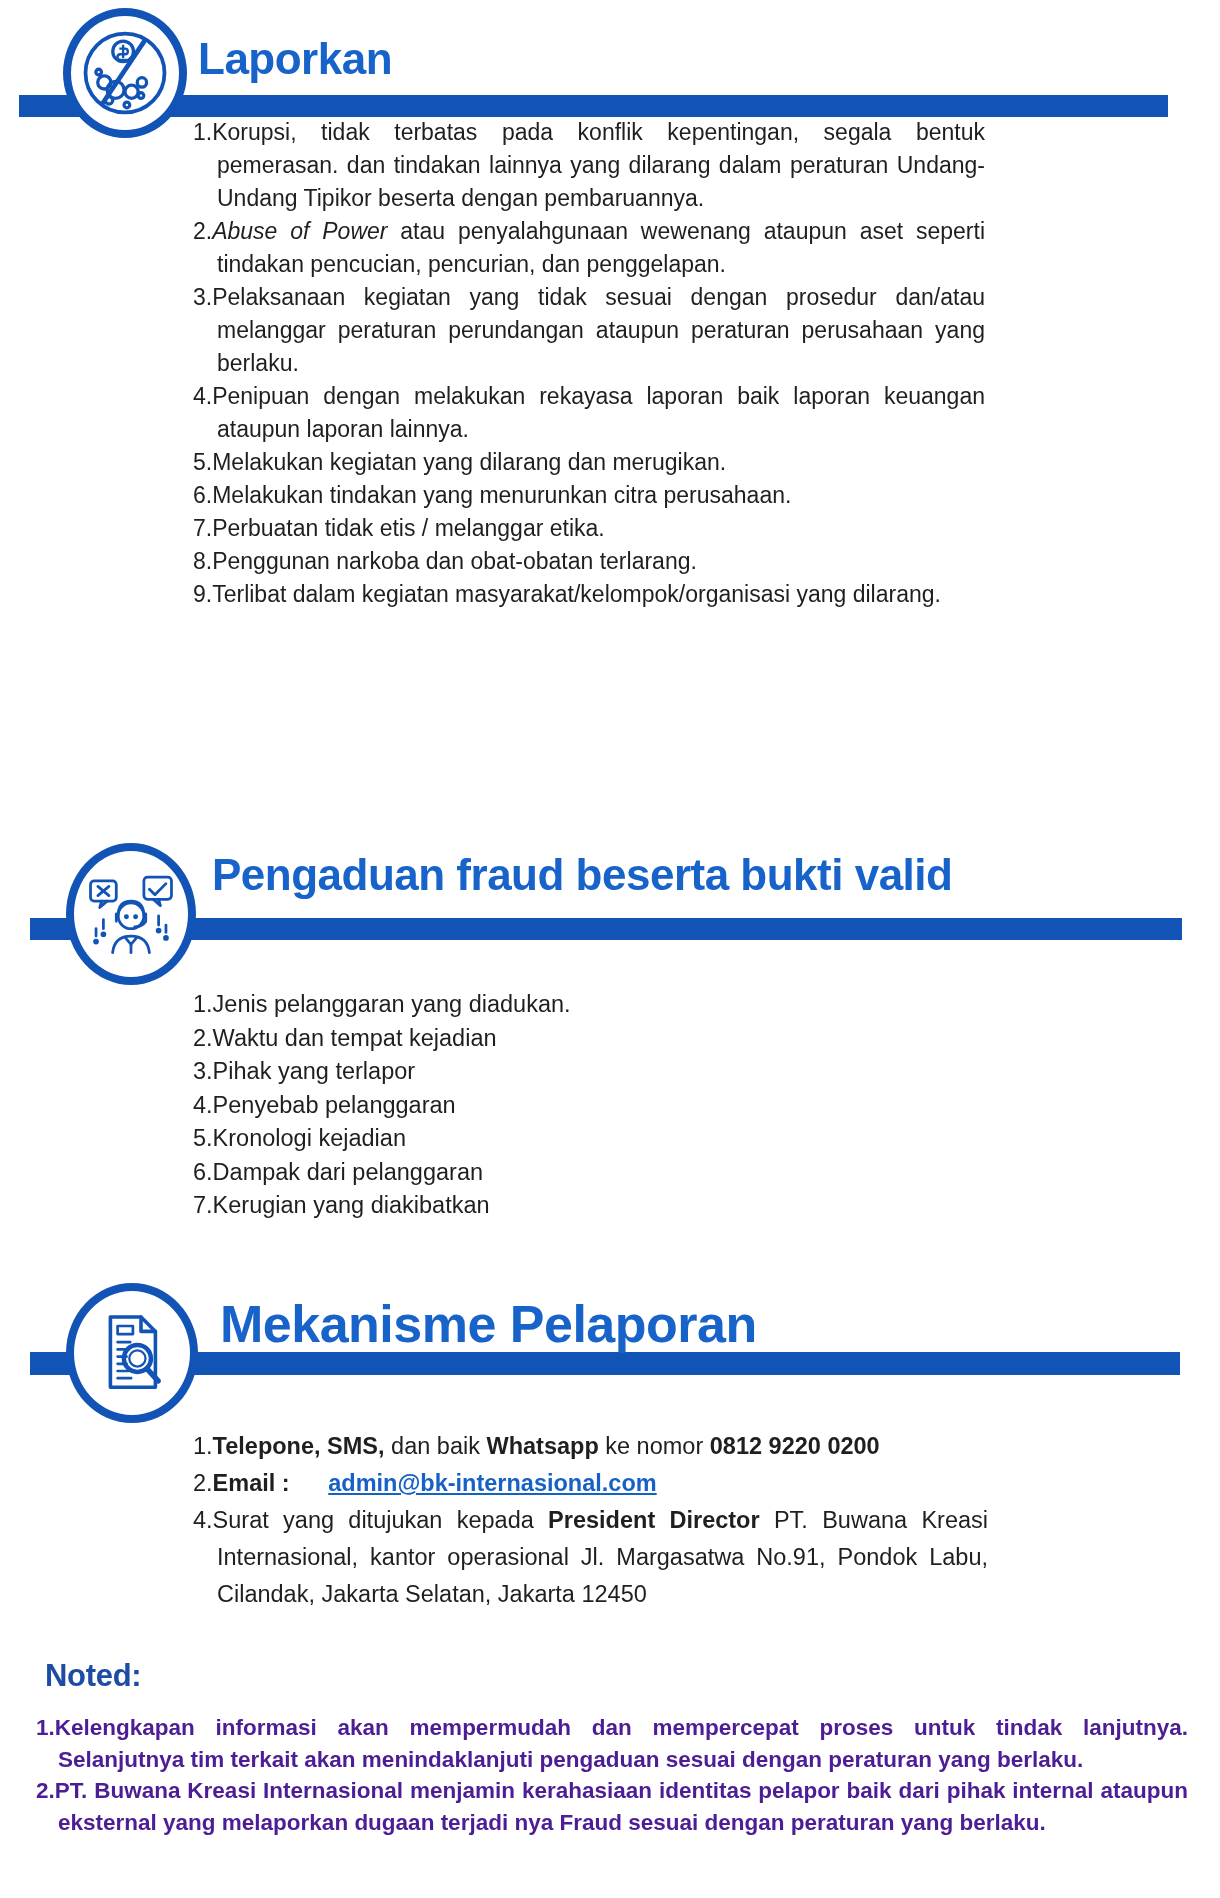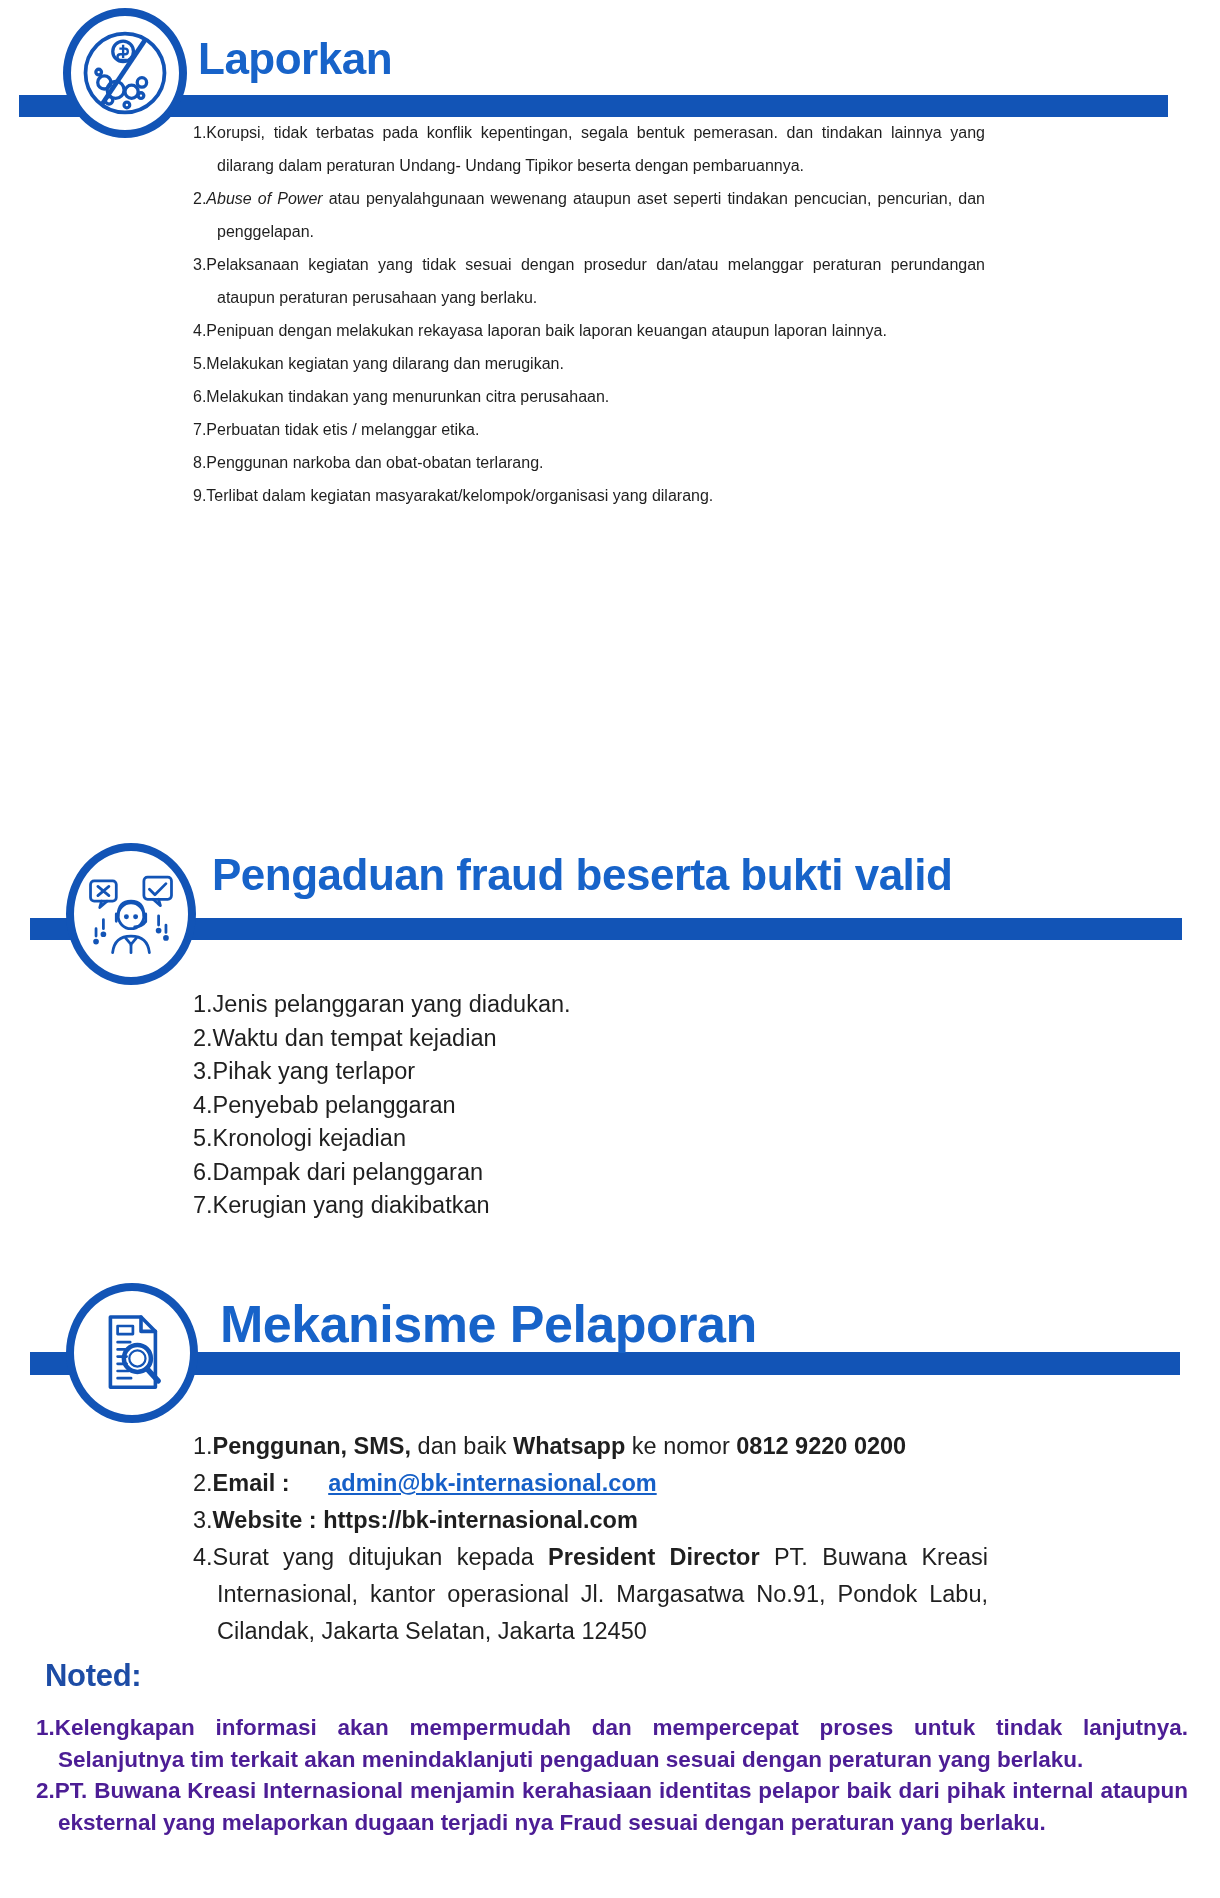--- a/index.html
+++ b/index.html
@@ -19,21 +19,21 @@
   #icon2{left:66px;top:843px;width:130px;height:142px;}
   #icon3{left:66px;top:1283px;width:132px;height:140px;}
   .title{
     position:absolute;margin:0;font-weight:800;color:#1763C9;letter-spacing:-0.5px;
     font-family:"Liberation Sans",sans-serif;white-space:nowrap;z-index:3;
   }
   #title1{left:198px;top:34px;font-size:44px;}
   #title2{left:212px;top:850px;font-size:44px;}
   #title3{left:220px;top:1294px;font-size:52px;}
   .list{position:absolute;}
-  #list1{left:193px;top:116px;width:792px;font-size:16px;line-height:33px;text-align:justify;}
+  #list1{left:193px;top:116px;width:792px;font-size:23px;line-height:33px;text-align:justify;}
   #list2{left:193px;top:988px;width:640px;font-size:23.5px;line-height:33.5px;}
   #list3{left:193px;top:1428px;width:795px;font-size:23.5px;line-height:37px;text-align:justify;}
   .li{padding-left:24px;text-indent:-24px;}
   .num{display:inline;}
   .seg-bold{font-weight:700;}
   .seg-italic{font-style:italic;}
   .seg-link{color:#1660C8;font-weight:700;text-decoration:underline;margin-left:32px;}
   a.seg-link{cursor:pointer;}
   #noted-title{
     position:absolute;left:45px;top:1658px;font-size:31px;font-weight:800;
@@ -131,23 +131,22 @@
         <rect x="34" y="20" width="17" height="9" stroke-width="3"></rect>
         <path d="M34 38 h14 M34 46 h12 M34 54 h10 M34 62 h10 M34 70 h12 M34 78 h15" stroke-width="3"></path>
         <circle cx="56" cy="56" r="15" stroke-width="5"></circle>
         <circle cx="56" cy="56" r="9" stroke-width="2.5"></circle>
         <line x1="67" y1="68" x2="79" y2="81" stroke-width="6"></line>
       </g>
     </svg>
   </div>
   <h1 class="title" id="title3">Mekanisme Pelaporan</h1>
   <div class="list" id="list3">
-      <div class="li"><span class="num">1.</span><span class="seg-bold">Penggunan, SMS,</span><span> dan baik </span><span class="seg-bold">Whatsapp</span><span> ke nomor </span><span class="seg-bold">0812 9220 0200</span></div>
+      <div class="li"><span class="num">1.</span><span class="seg-bold">Telepone, SMS,</span><span> dan baik </span><span class="seg-bold">Whatsapp</span><span> ke nomor </span><span class="seg-bold">0812 9220 0200</span></div>
       <div class="li"><span class="num">2.</span><span class="seg-bold">Email : </span><a class="seg-link">admin@bk-internasional.com</a></div>
-      <div class="li"><span class="num">3.</span><span class="seg-bold">Website : https://bk-internasional.com</span></div>
       <div class="li"><span class="num">4.</span><span>Surat yang ditujukan kepada </span><span class="seg-bold">President Director</span><span> PT. Buwana Kreasi Internasional, kantor operasional Jl. Margasatwa No.91, Pondok Labu, Cilandak, Jakarta Selatan, Jakarta 12450</span></div>
     </div>
 
   <h2 id="noted-title">Noted:</h2>
   <div class="list" id="noted-list">
       <div class="li"><span class="num">1.</span><span>Kelengkapan informasi akan mempermudah dan mempercepat proses untuk tindak lanjutnya. Selanjutnya tim terkait akan menindaklanjuti pengaduan sesuai dengan peraturan yang berlaku.</span></div>
       <div class="li"><span class="num">2.</span><span>PT. Buwana Kreasi Internasional menjamin kerahasiaan identitas pelapor baik dari pihak internal ataupun eksternal yang melaporkan dugaan terjadi nya Fraud sesuai dengan peraturan yang berlaku.</span></div>
     </div>
 
 </div>

